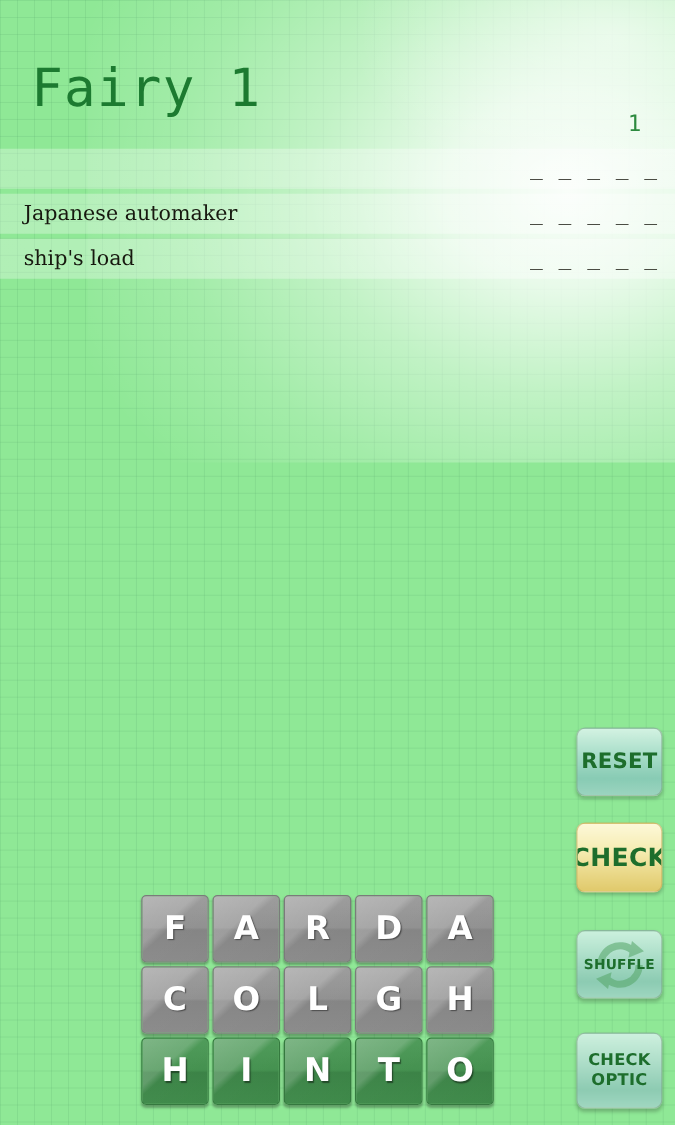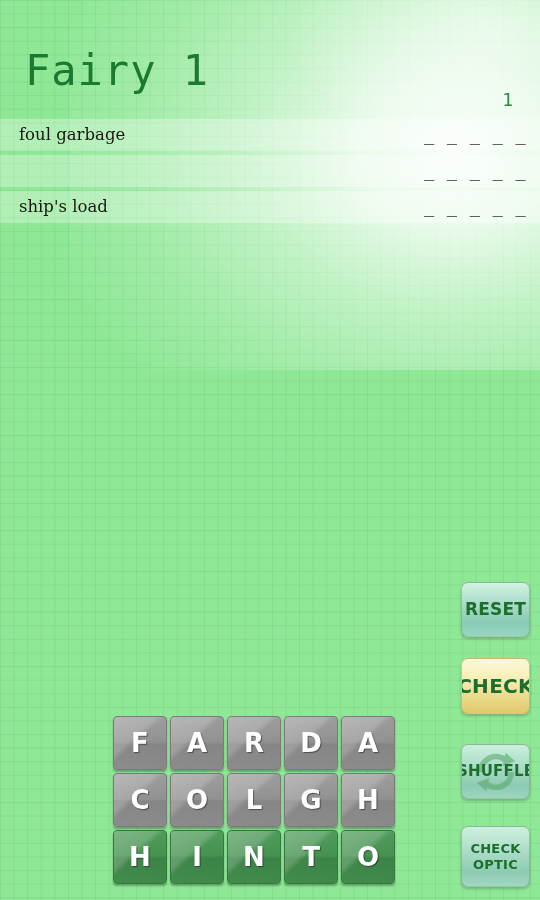--- a/index.html
+++ b/index.html
@@ -211,21 +211,21 @@
   .btn-hint {
     top:76px; height:56px;
     background:linear-gradient(to bottom, #fdf8d8 0%, #f6edb4 38%, #ead98a 72%, #e0c96b 100%);
     border-color:rgba(190,170,90,0.6);
     font-size:20px;
     letter-spacing:0.3px;
   }
   .btn-shuffle {
     top:162px; height:55px;
     background:linear-gradient(to bottom, #cbf0dd 0%, #a8dcc6 42%, #8ccbb2 76%, #9ed6c0 100%);
-    font-size:15px;
+    font-size:11px;
     letter-spacing:0.2px;
   }
   .btn-check {
     top:244px; height:61px;
     background:linear-gradient(to bottom, #cdf0de 0%, #abdcc7 42%, #8dcbb2 76%, #a0d7c1 100%);
     font-size:13px;
     letter-spacing:0.2px;
   }
   .btn-check .btn-label { line-height:1.18; }
 
@@ -251,25 +251,25 @@
   <div class="bg-glow2"></div>
 
   <div class="title">Fairy 1</div>
 
   <div class="puzzle-number">1</div>
 
   <div class="clue-list">
 
 
     <div class="clue-row">
-      <span class="clue-text">foul garbage</span>
       <span class="clue-answer blank">_ _ _ _ _</span>
     </div>
 
     <div class="clue-row">
+      <span class="clue-text">Japanese automaker</span>
       <span class="clue-answer blank">_ _ _ _ _</span>
     </div>
 
     <div class="clue-row">
       <span class="clue-text">ship's load</span>
       <span class="clue-answer blank">_ _ _ _ _</span>
     </div>
 
 
 

